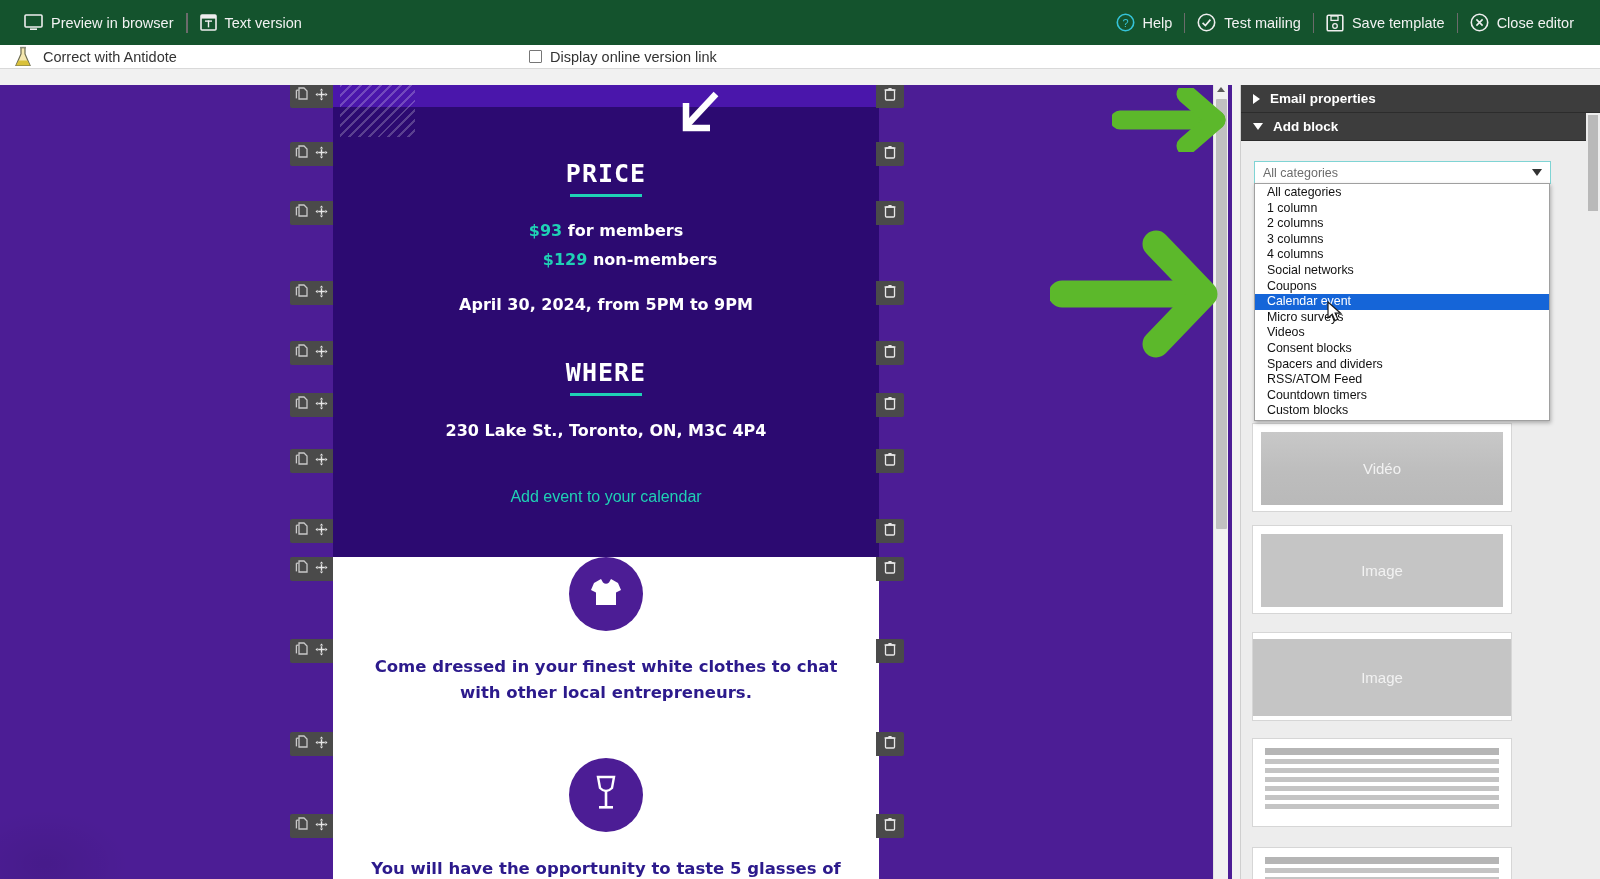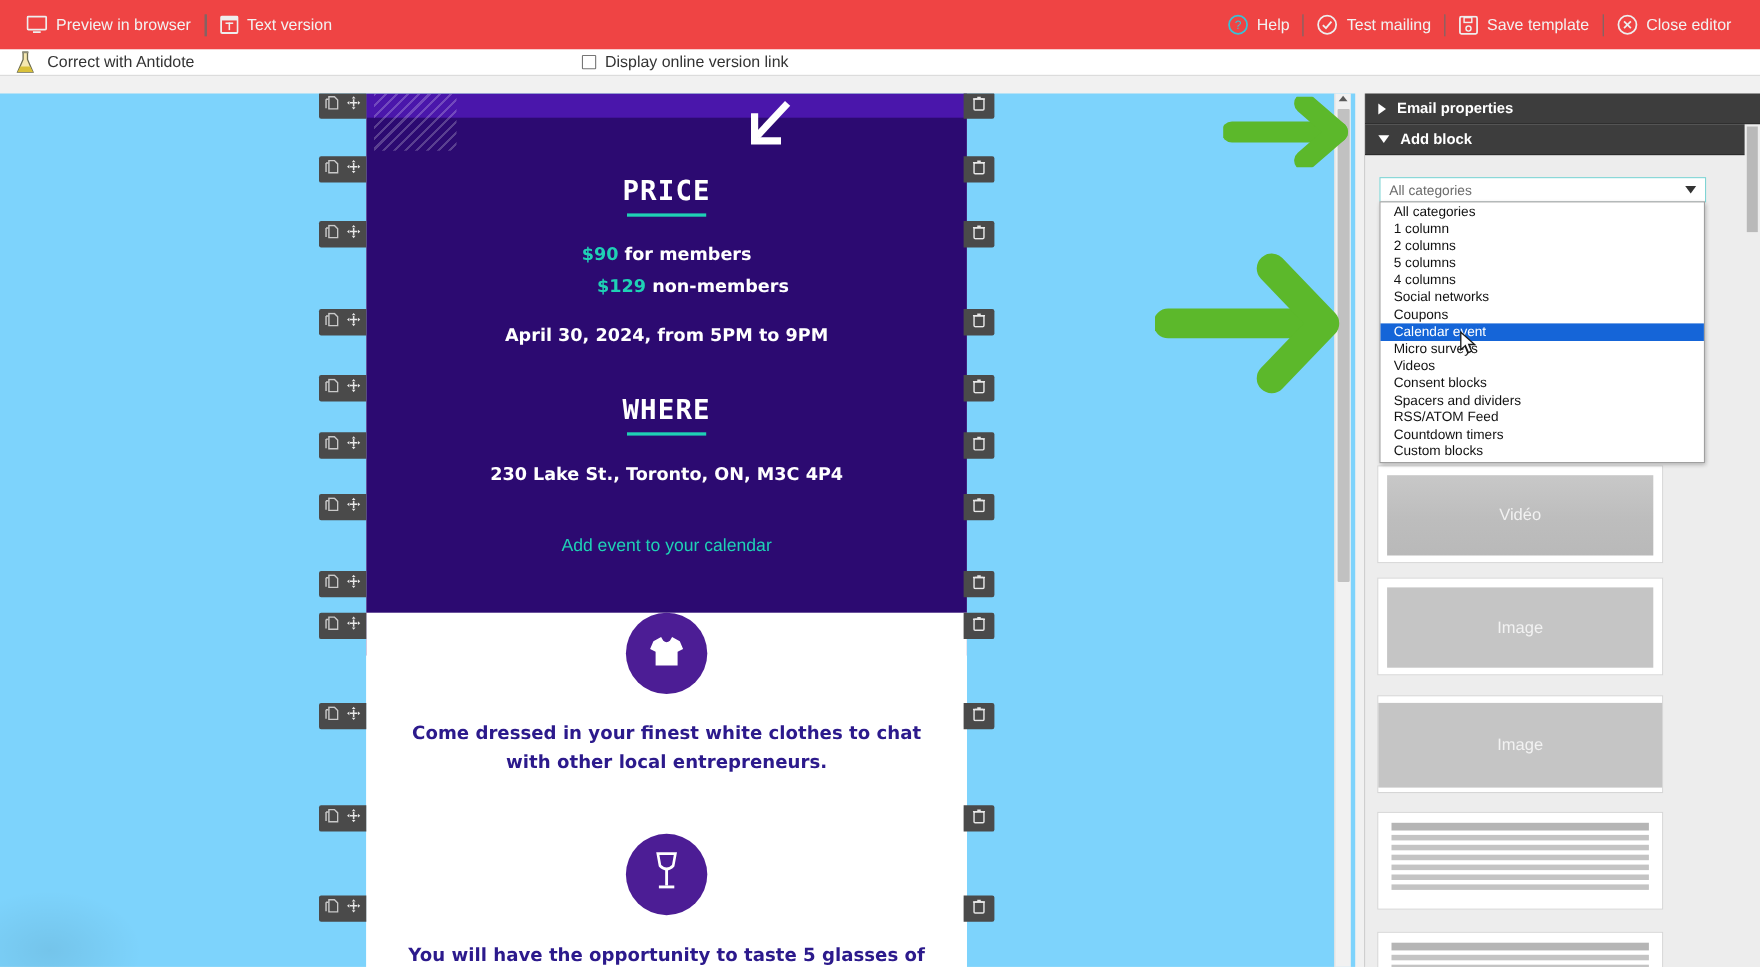--- a/index.html
+++ b/index.html
@@ -6,21 +6,21 @@
   html, body {
     width: 1600px; height: 879px; overflow: hidden;
     font-family: "Liberation Sans", sans-serif;
     background: #f1f1f1;
   }
 
   
   .toolbar {
     position: absolute; top: 0; left: 0;
     width: 1600px; height: 45px;
-    background: #ef4444;
+    background: #14532d;
     display: flex; align-items: center;
     color: #ffffff;
   }
   .tb-left { display: flex; align-items: center; padding-left: 12px; }
   .tb-right { display: flex; align-items: center; margin-left: auto; padding-right: 14px; }
   .tb-item {
     display: flex; align-items: center; gap: 8px;
     padding: 0 12px; height: 45px;
     font-size: 14.5px; color: #f2f2f2; cursor: pointer;
     white-space: nowrap;
@@ -46,21 +46,21 @@
   }
   .cbox {
     width: 13px; height: 13px; border: 1px solid #767676;
     background: #fff; border-radius: 1px;
   }
 
   
   .canvas {
     position: absolute; top: 85px; left: 0;
     width: 1232px; height: 794px;
-    background: #7dd3fc;
+    background: #4c1d95;
     overflow: hidden;
   }
   .canvas-vscroll {
     position: absolute; top: 85px; left: 1213px;
     width: 15px; height: 794px;
     background: #f1f1f1;
     border-left: 1px solid #e2e2e2;
   }
   .canvas-vscroll .up-arrow {
     position: absolute; top: 2px; left: 3px;
@@ -346,21 +346,21 @@
           <path d="M40 4 L12 34" stroke="#ffffff" stroke-width="6.5" fill="none"></path>
           <path d="M10 13 L10 38 L34 38" stroke="#ffffff" stroke-width="6.5" fill="none"></path>
         </svg>
       </div>
 
       <div style="margin-top:74px;">
         <div class="sec-title">PRICE</div>
         <div class="underline-teal"></div>
       </div>
       <div class="line-white" style="margin-top:24px;">
-        <span class="amt">$90</span>
+        <span class="amt">$93</span>
         <span>for members</span>
       </div>
       <div class="line-white" style="margin-top:10px;padding-left:48px;">
         <span class="amt">$129</span>
         <span>non-members</span>
       </div>
 
       <div class="line-white" style="margin-top:26px;">April 30, 2024, from 5PM to 9PM</div>
 
       <div style="margin-top:44px;">
@@ -650,21 +650,21 @@
 
   <div class="select-box">
     <span>All categories</span>
     <span class="select-caret"></span>
   </div>
 
   <div class="dropdown">
     <div class="dd-item">All categories</div>
     <div class="dd-item">1 column</div>
     <div class="dd-item">2 columns</div>
-    <div class="dd-item">5 columns</div>
+    <div class="dd-item">3 columns</div>
     <div class="dd-item">4 columns</div>
     <div class="dd-item">Social networks</div>
     <div class="dd-item">Coupons</div>
     <div class="dd-item sel">Calendar event</div>
     <div class="dd-item">Micro surveys</div>
     <div class="dd-item">Videos</div>
     <div class="dd-item">Consent blocks</div>
     <div class="dd-item">Spacers and dividers</div>
     <div class="dd-item">RSS/ATOM Feed</div>
     <div class="dd-item">Countdown timers</div>

